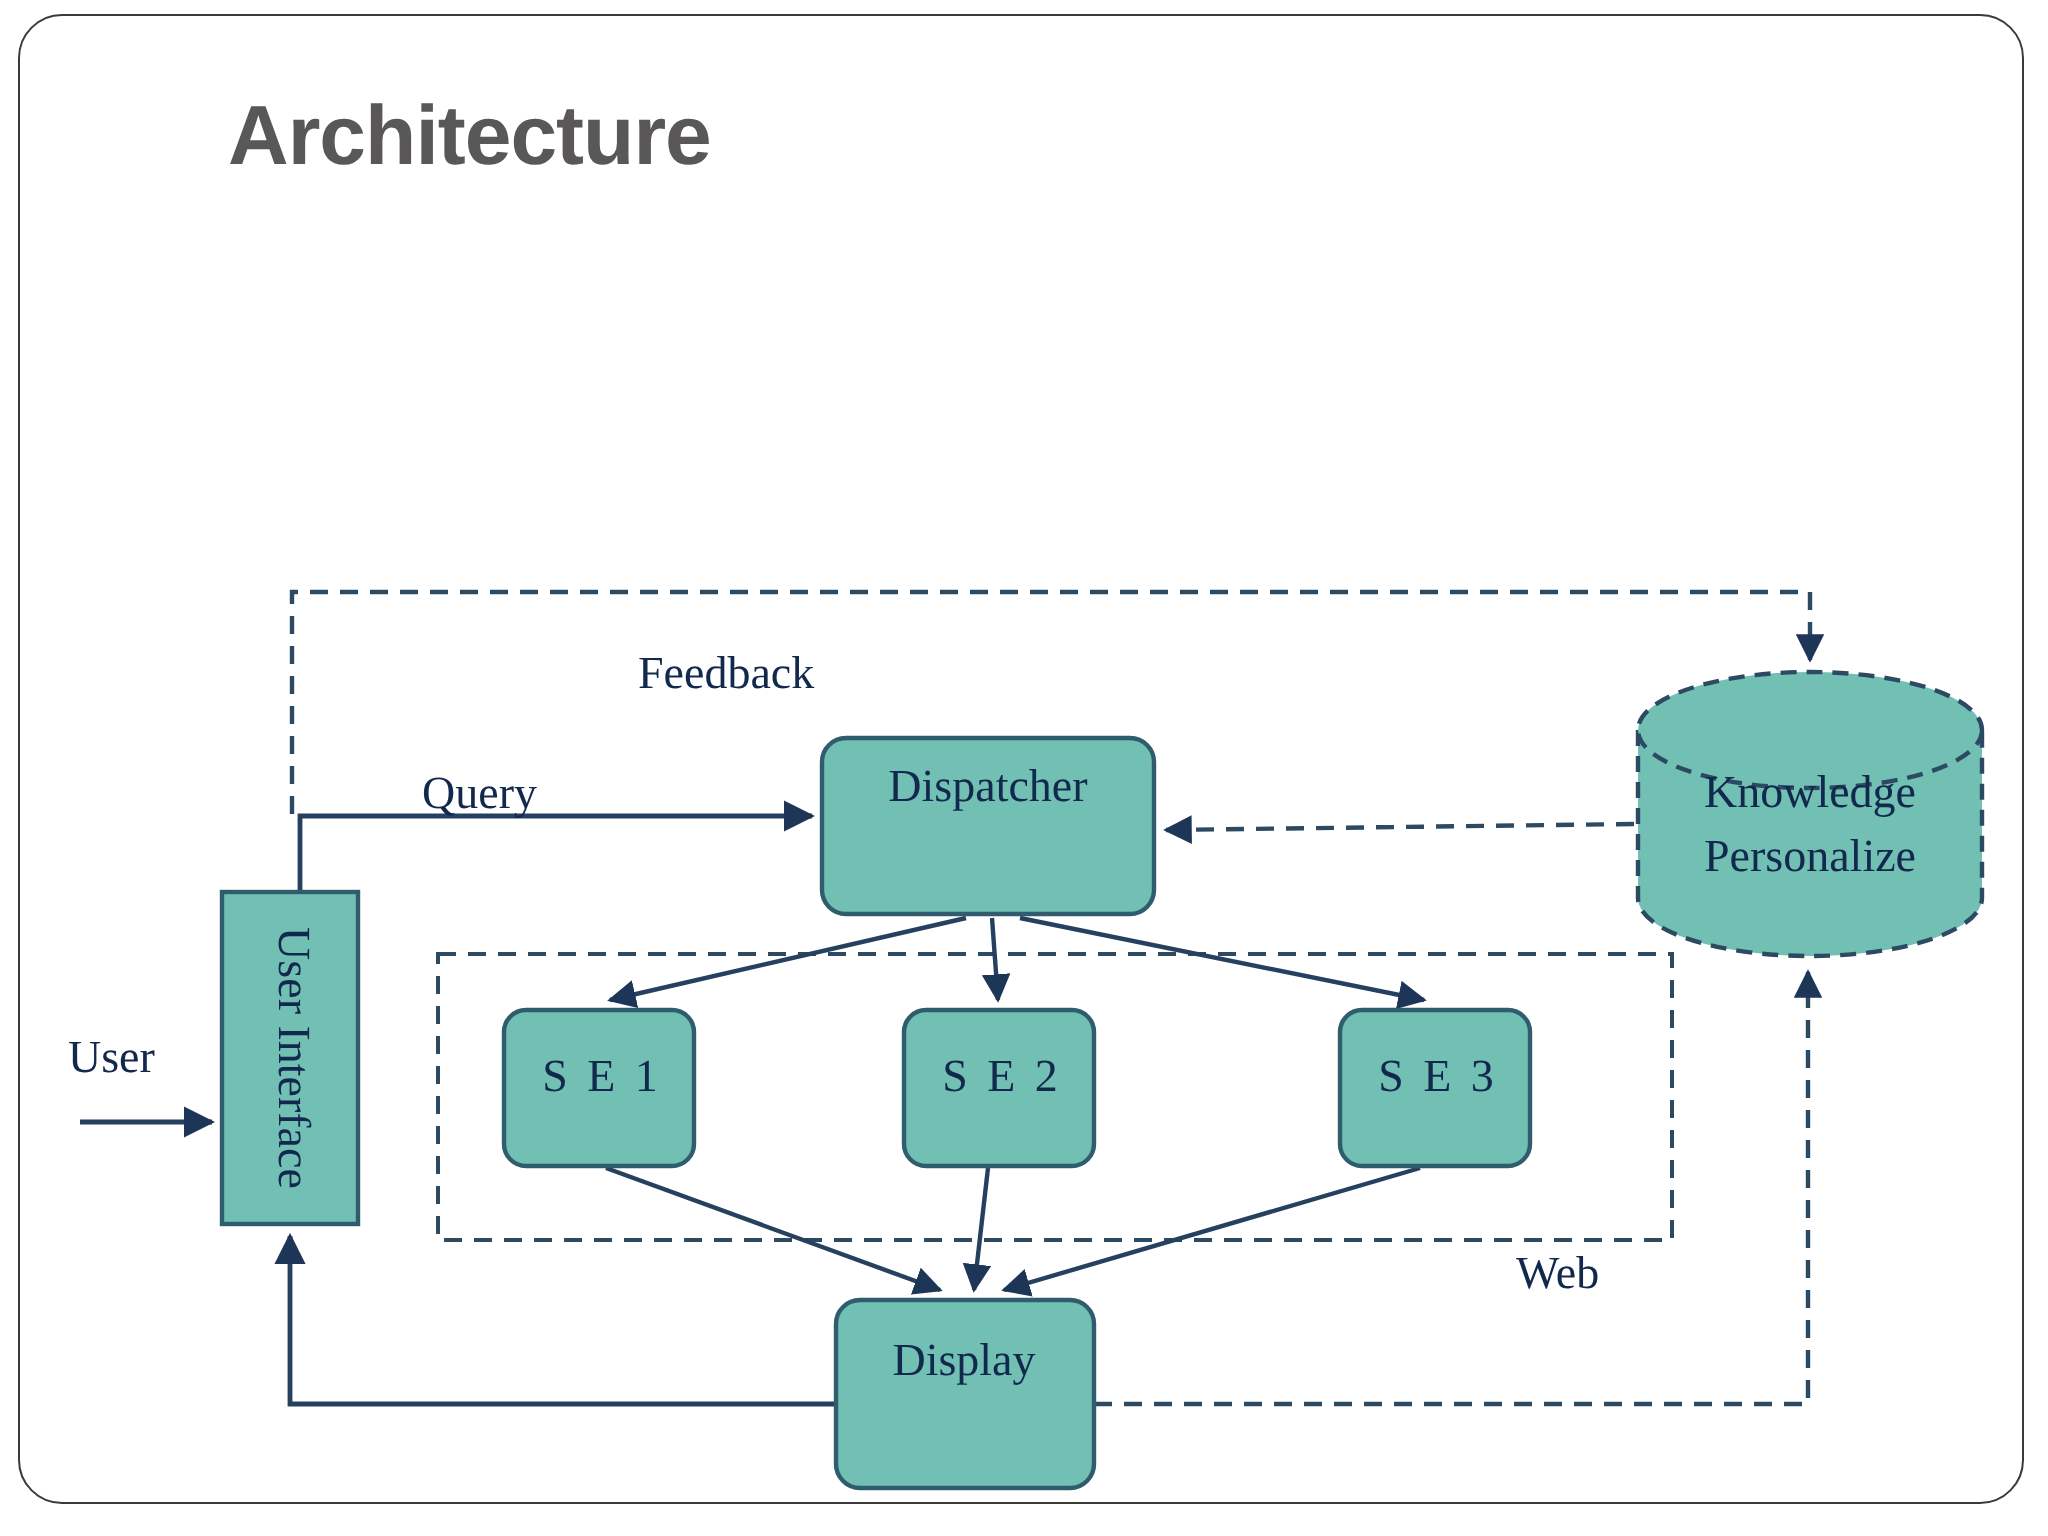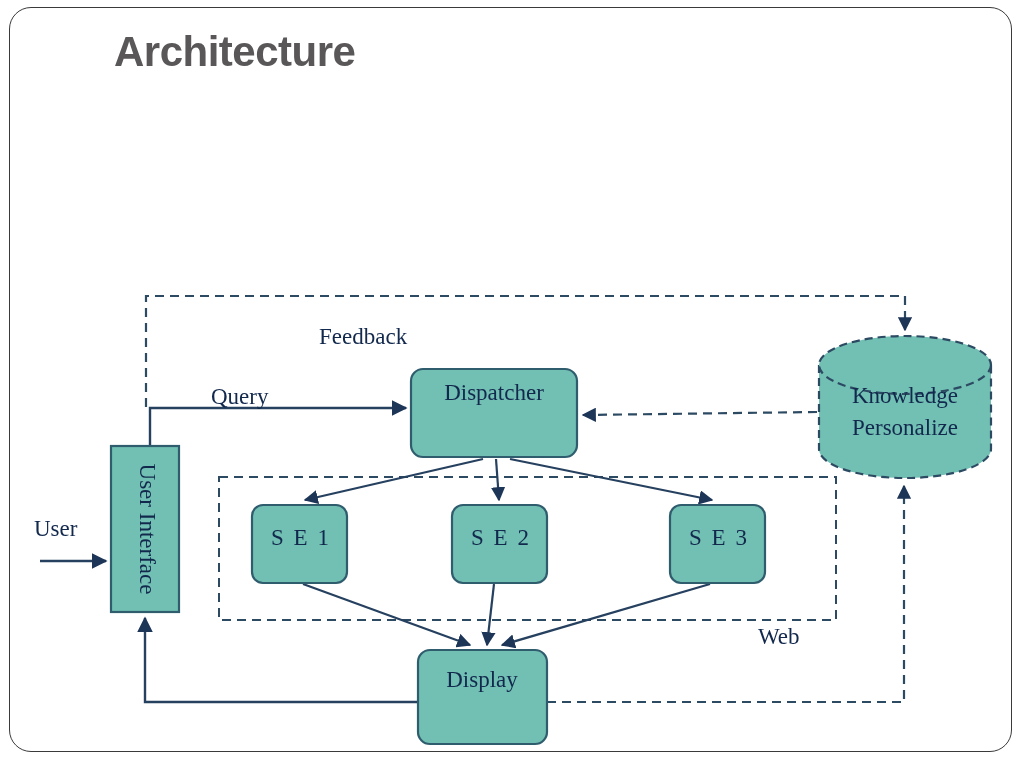--- a/index.html
+++ b/index.html
@@ -27,21 +27,21 @@
     width: 1003px;
     height: 745px;
     border: 1px solid #3a3a3a;
     border-radius: 22px;
     box-sizing: border-box;
     pointer-events: none;
   }
   #slide-title {
     position: absolute;
     left: 114px;
-    top: 28px;
+    top: 44px;
     font-family: "Liberation Sans", sans-serif;
     font-size: 42px;
     font-weight: bold;
     color: #595757;
     letter-spacing: -0.5px;
     white-space: nowrap;
   }
   #diagram {
     position: absolute;
     left: 0;

